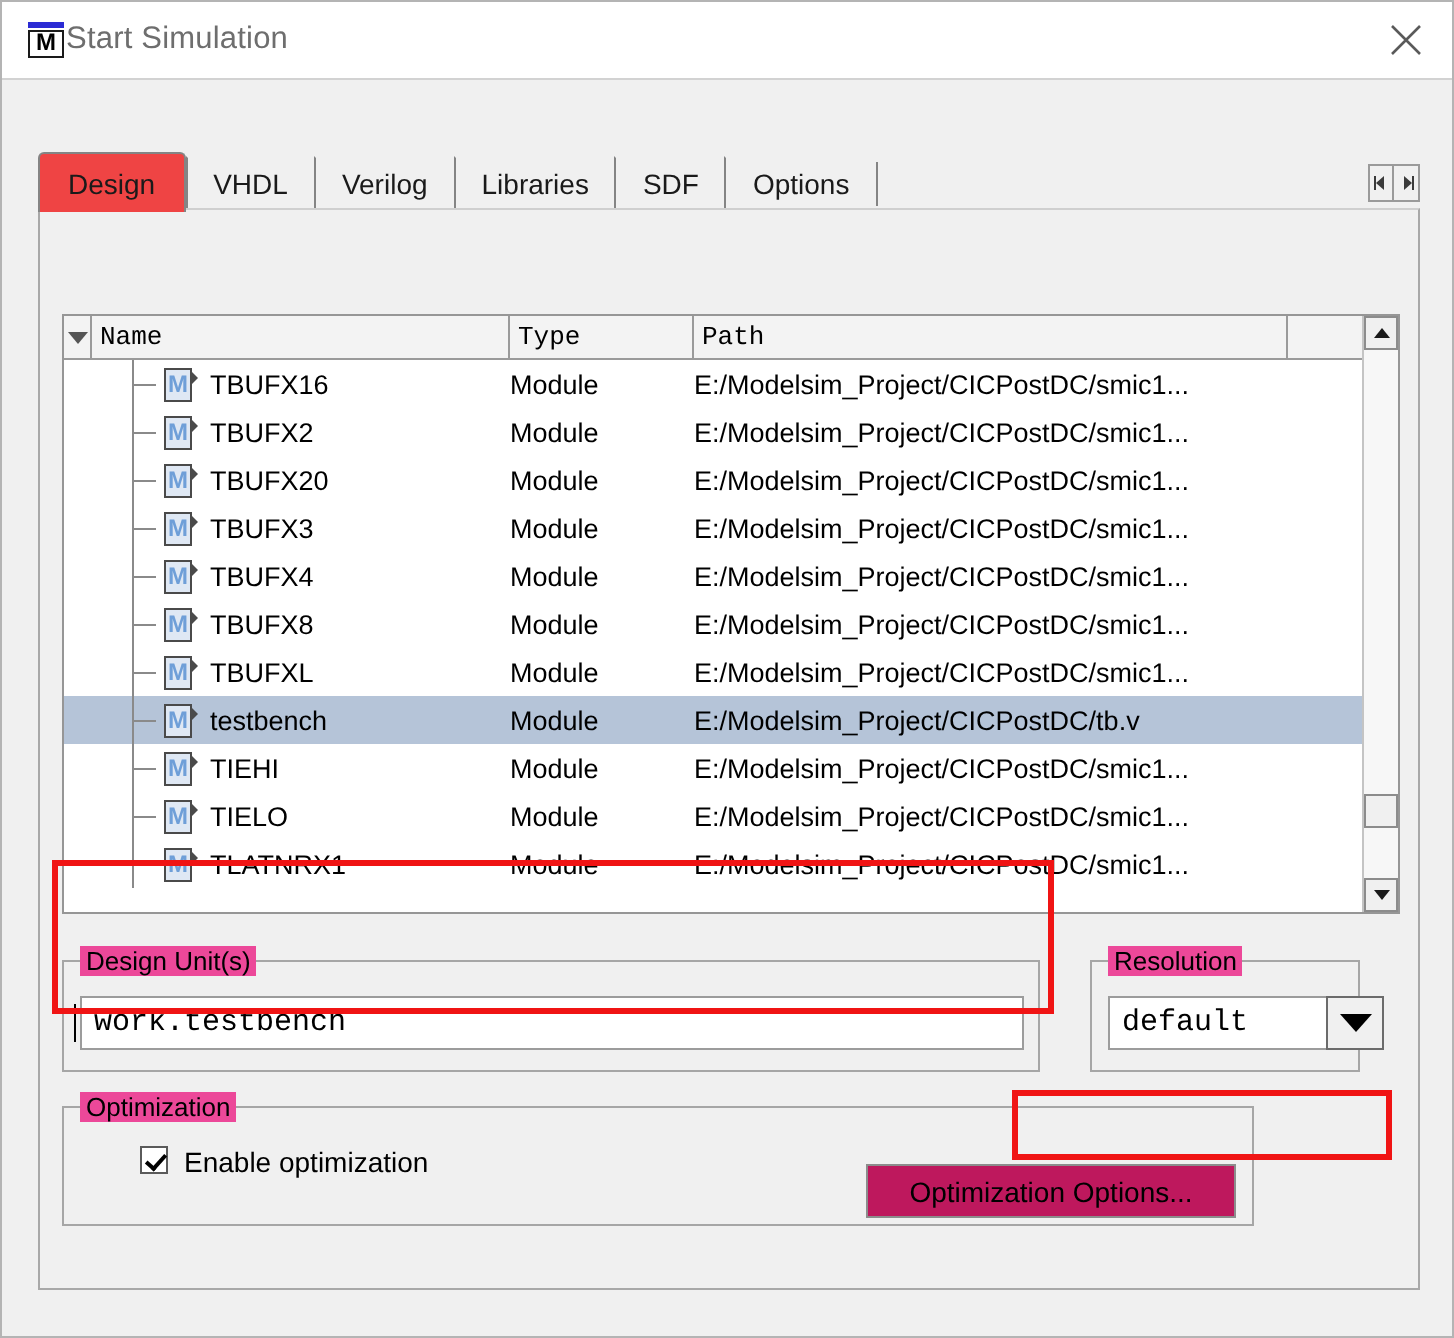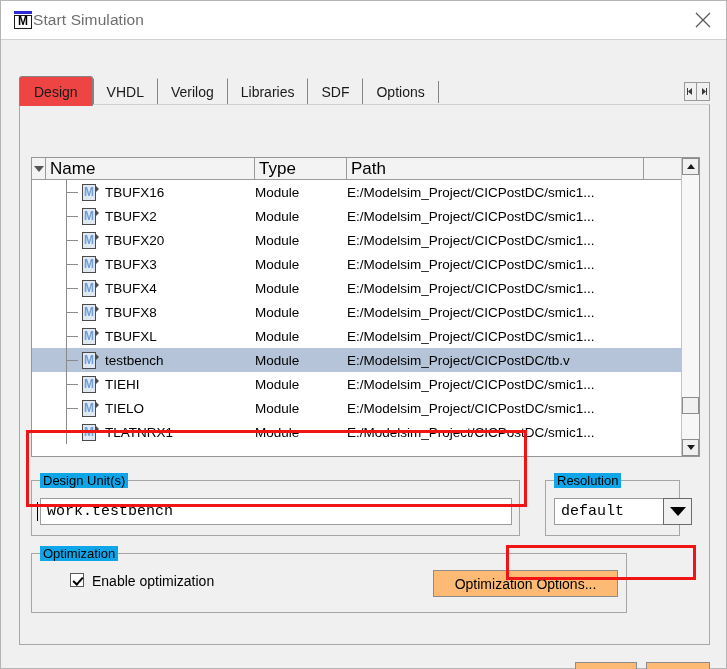--- a/index.html
+++ b/index.html
@@ -189,24 +189,25 @@
     flex: 0 0 auto;
     background: #f3f3f3;
     border-bottom: 1px solid #9a9a9a;
   }
   .th {
     background: #f3f3f3;
     border-right: 1px solid #9a9a9a;
     display: flex;
     align-items: center;
     padding-left: 4px;
-    font-size: 17px;
+    font-size: 13px;
     box-sizing: border-box;
     color: #000;
     cursor: pointer;
+    font-family: Liberation Mono, monospace;
   }
   .th.sortcol { width: 14px; padding-left: 0; justify-content: center; }
   .th.c-name { width: 209px; }
   .th.c-type { width: 92px; }
   .th.c-path { width: 297px; }
   .th.c-pad   { flex: 1 1 auto; border-right: none; }
   .sort-tri {
     width: 0; height: 0;
     border-left: 5px solid transparent;
     border-right: 5px solid transparent;
@@ -322,21 +323,21 @@
 
   
   .group {
     position: absolute;
     border: 1px solid #a6a6a6;
     box-sizing: border-box;
   }
   .group-title {
     position: absolute;
     top: -8px; left: 8px;
-    background: #0ea5e9;
+    background: #ec4899;
     padding: 0 3px;
     font-size: 13px;
     color: #000;
   }
 
   .grp-design { left: 11px; top: 375px; width: 489px; height: 56px; }
   .grp-resolution { left: 525px; top: 375px; width: 135px; height: 56px; }
   .grp-optimization { left: 11px; top: 448px; width: 596px; height: 60px; }
 
   .du-input {
@@ -420,30 +421,31 @@
     position: absolute;
     left: 3.5px; top: 0.5px;
     width: 4px; height: 8px;
     border: solid #000;
     border-width: 0 2px 2px 0;
     transform: rotate(42deg);
   }
   .checklabel { font-size: 14px; color: #000; }
 
   .btn {
-    background: #fdba74;
+    background: #be185d;
     border: 1px solid #8c8c8c;
     box-sizing: border-box;
     font-size: 14px;
     color: #000;
     display: flex;
     align-items: center;
     justify-content: center;
     cursor: pointer;
     font-family: "Liberation Sans", sans-serif;
+    margin-top: 12px;
   }
   .opt-btn {
     position: absolute;
     right: 8px; top: 16px;
     width: 185px; height: 27px;
   }
 
   
   .btn-ok {
     position: absolute;

